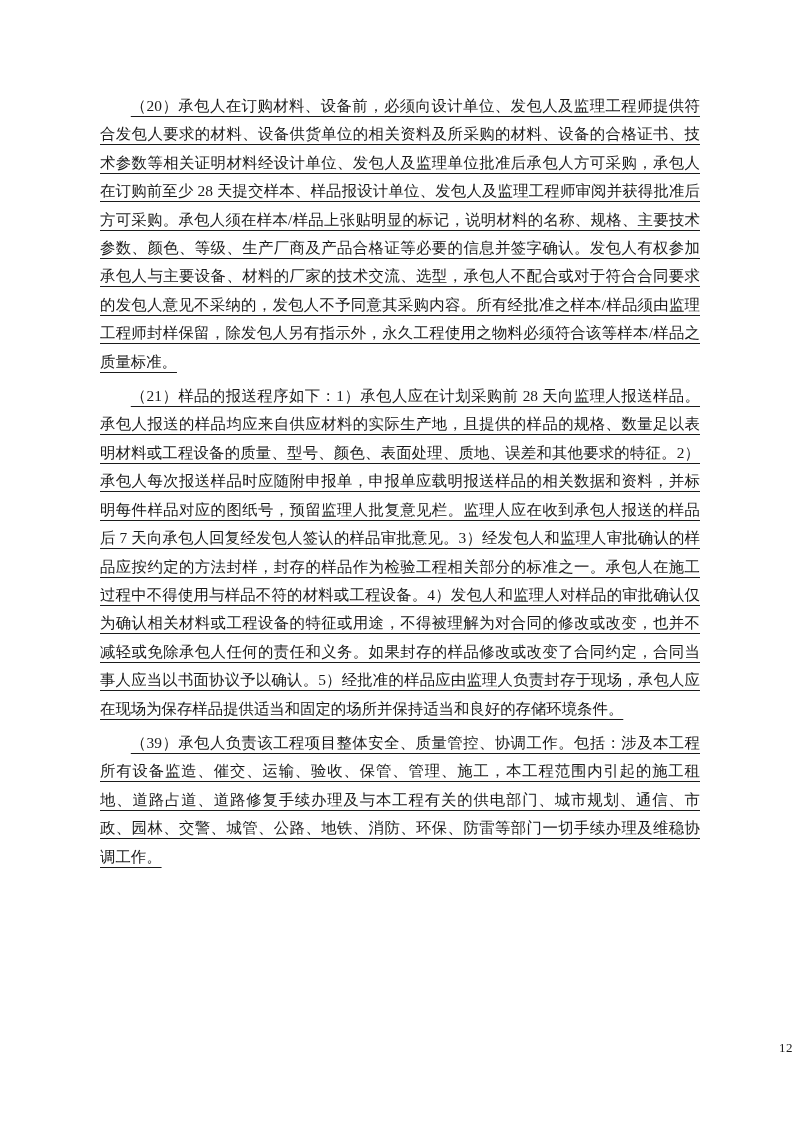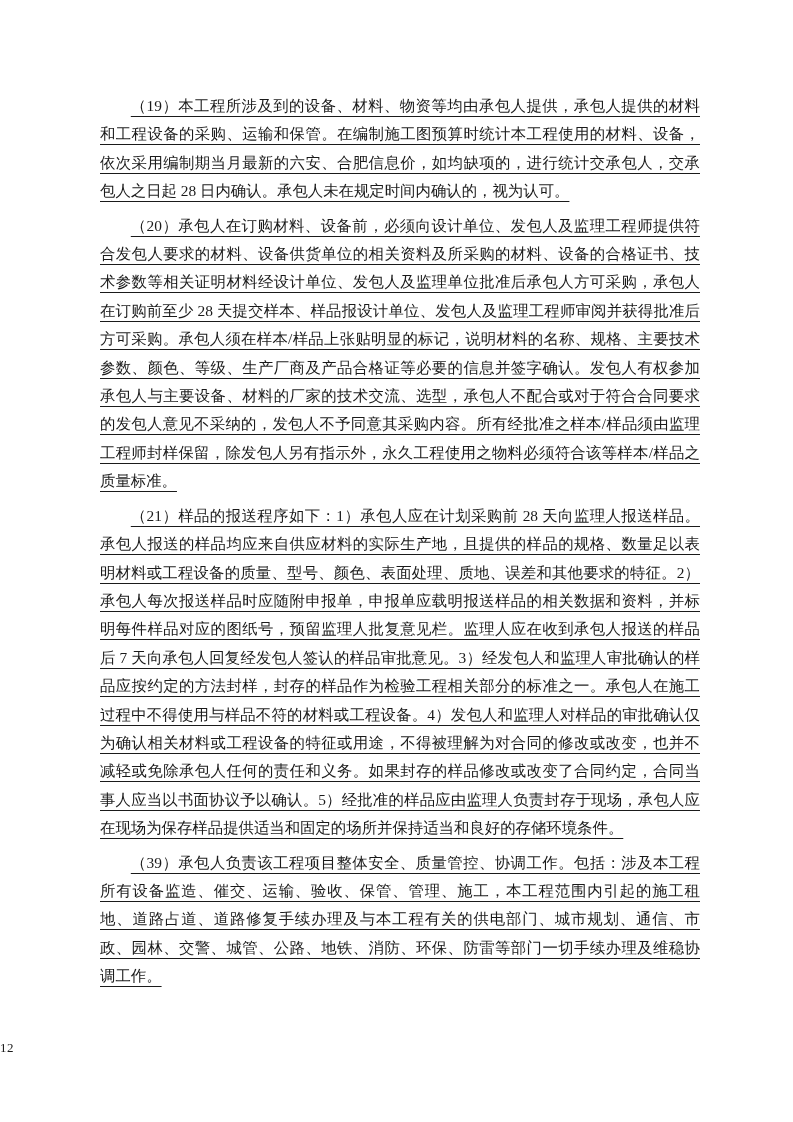--- a/index.html
+++ b/index.html
@@ -32,34 +32,33 @@
     text-decoration: underline;
     text-decoration-thickness: 1px;
     text-underline-offset: 5px;
     word-break: break-all;
   }
   .footer {
     position: absolute;
     top: 1038px;
     left: 0;
     width: 100%;
-    text-align: left;
+    text-align: right;
   }
   .page-number {
     font-size: 13px;
     letter-spacing: 0.5px;
     color: #1a1a1a;
   }
 </style>
 </head>
 <body>
 
 <div class="page">
   <div class="content">
-    <p class="clause">（19）本工程所涉及到的设备、材料、物资等均由承包人提供，承包人提供的材料和工程设备的采购、运输和保管。在编制施工图预算时统计本工程使用的材料、设备，依次采用编制期当月最新的六安、合肥信息价，如均缺项的，进行统计交承包人，交承包人之日起 28 日内确认。承包人未在规定时间内确认的，视为认可。</p>
     <p class="clause">（20）承包人在订购材料、设备前，必须向设计单位、发包人及监理工程师提供符合发包人要求的材料、设备供货单位的相关资料及所采购的材料、设备的合格证书、技术参数等相关证明材料经设计单位、发包人及监理单位批准后承包人方可采购，承包人在订购前至少 28 天提交样本、样品报设计单位、发包人及监理工程师审阅并获得批准后方可采购。承包人须在样本/样品上张贴明显的标记，说明材料的名称、规格、主要技术参数、颜色、等级、生产厂商及产品合格证等必要的信息并签字确认。发包人有权参加承包人与主要设备、材料的厂家的技术交流、选型，承包人不配合或对于符合合同要求的发包人意见不采纳的，发包人不予同意其采购内容。所有经批准之样本/样品须由监理工程师封样保留，除发包人另有指示外，永久工程使用之物料必须符合该等样本/样品之质量标准。</p>
     <p class="clause">（21）样品的报送程序如下：1）承包人应在计划采购前 28 天向监理人报送样品。承包人报送的样品均应来自供应材料的实际生产地，且提供的样品的规格、数量足以表明材料或工程设备的质量、型号、颜色、表面处理、质地、误差和其他要求的特征。2）承包人每次报送样品时应随附申报单，申报单应载明报送样品的相关数据和资料，并标明每件样品对应的图纸号，预留监理人批复意见栏。监理人应在收到承包人报送的样品后 7 天向承包人回复经发包人签认的样品审批意见。3）经发包人和监理人审批确认的样品应按约定的方法封样，封存的样品作为检验工程相关部分的标准之一。承包人在施工过程中不得使用与样品不符的材料或工程设备。4）发包人和监理人对样品的审批确认仅为确认相关材料或工程设备的特征或用途，不得被理解为对合同的修改或改变，也并不减轻或免除承包人任何的责任和义务。如果封存的样品修改或改变了合同约定，合同当事人应当以书面协议予以确认。5）经批准的样品应由监理人负责封存于现场，承包人应在现场为保存样品提供适当和固定的场所并保持适当和良好的存储环境条件。</p>
     <p class="clause">（39）承包人负责该工程项目整体安全、质量管控、协调工作。包括：涉及本工程所有设备监造、催交、运输、验收、保管、管理、施工，本工程范围内引起的施工租地、道路占道、道路修复手续办理及与本工程有关的供电部门、城市规划、通信、市政、园林、交警、城管、公路、地铁、消防、环保、防雷等部门一切手续办理及维稳协调工作。</p>
   </div>
   <div class="footer">
     <span class="page-number">12</span>
   </div>
 </div>
 
 </body></html>

